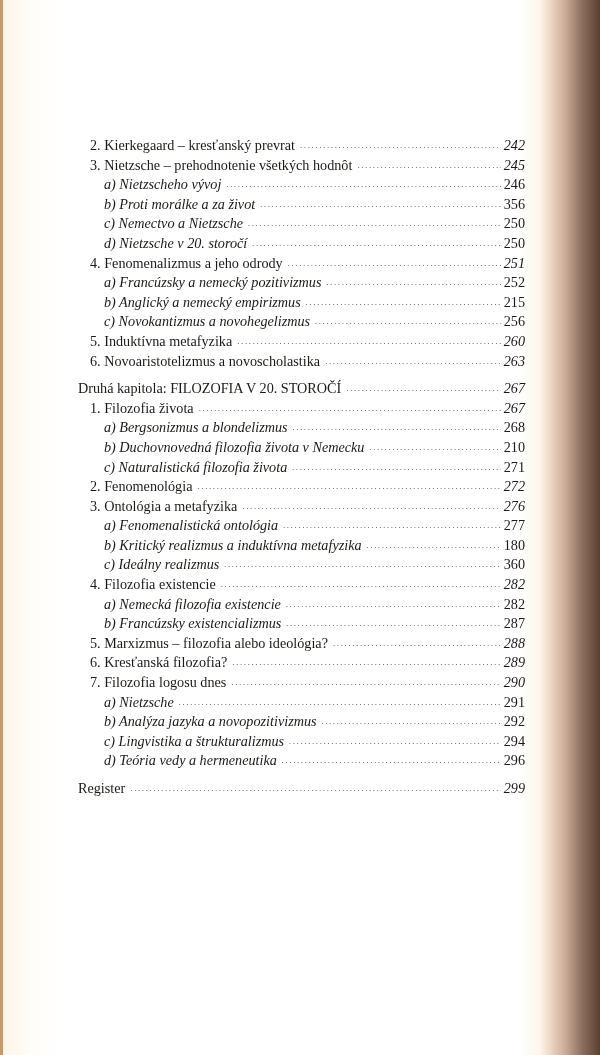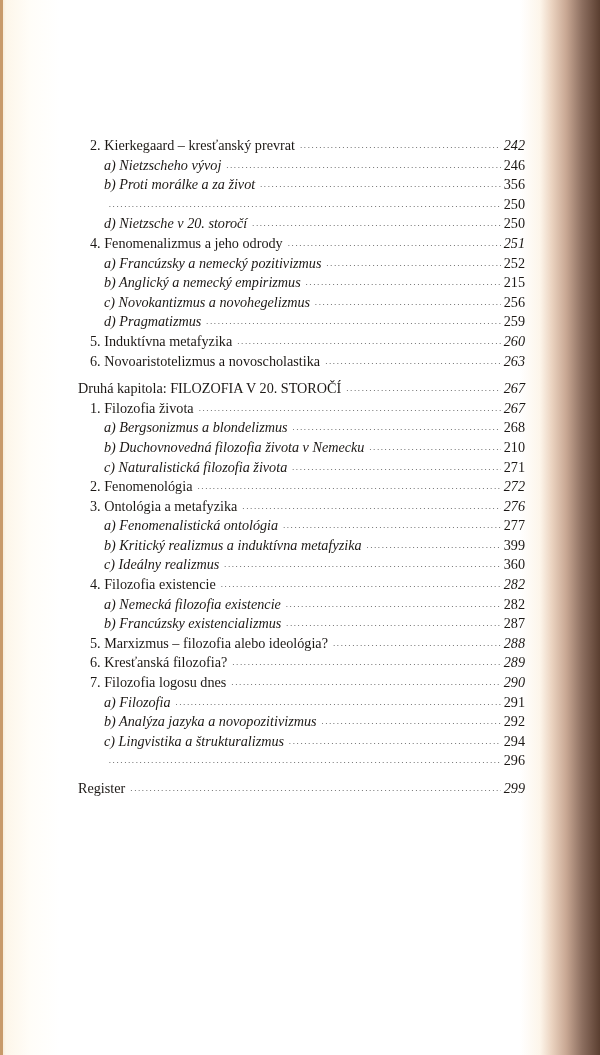--- a/index.html
+++ b/index.html
@@ -42,31 +42,37 @@
 <body>
 
 <div class="left-edge"></div>
 
 <div class="toc" id="toc">
     <div class="row lvl1">
       <span class="t">2. Kierkegaard – kresťanský prevrat</span>
       <span class="dots"></span>
       <span class="p">242</span>
     </div>
+    <div class="row lvl1">
+      <span class="t">3. Nietzsche – prehodnotenie všetkých hodnôt</span>
+      <span class="dots"></span>
+      <span class="p">245</span>
+    </div>
     <div class="row lvl2">
       <span class="t">a) Nietzscheho vývoj</span>
       <span class="dots"></span>
       <span class="p">246</span>
     </div>
     <div class="row lvl2">
       <span class="t">b) Proti morálke a za život</span>
       <span class="dots"></span>
       <span class="p">356</span>
     </div>
     <div class="row lvl2">
+      <span class="t">c) Nemectvo a Nietzsche</span>
       <span class="dots"></span>
       <span class="p">250</span>
     </div>
     <div class="row lvl2">
       <span class="t">d) Nietzsche v 20. storočí</span>
       <span class="dots"></span>
       <span class="p">250</span>
     </div>
     <div class="row lvl1">
       <span class="t">4. Fenomenalizmus a jeho odrody</span>
@@ -80,25 +86,20 @@
     </div>
     <div class="row lvl2">
       <span class="t">b) Anglický a nemecký empirizmus</span>
       <span class="dots"></span>
       <span class="p">215</span>
     </div>
     <div class="row lvl2">
       <span class="t">c) Novokantizmus a novohegelizmus</span>
       <span class="dots"></span>
       <span class="p">256</span>
-    </div>
-    <div class="row lvl2">
-      <span class="t">d) Pragmatizmus</span>
-      <span class="dots"></span>
-      <span class="p">259</span>
     </div>
     <div class="row lvl1">
       <span class="t">5. Induktívna metafyzika</span>
       <span class="dots"></span>
       <span class="p">260</span>
     </div>
     <div class="row lvl1">
       <span class="t">6. Novoaristotelizmus a novoscholastika</span>
       <span class="dots"></span>
       <span class="p">263</span>
@@ -140,21 +141,21 @@
       <span class="p">276</span>
     </div>
     <div class="row lvl2">
       <span class="t">a) Fenomenalistická ontológia</span>
       <span class="dots"></span>
       <span class="p">277</span>
     </div>
     <div class="row lvl2">
       <span class="t">b) Kritický realizmus a induktívna metafyzika</span>
       <span class="dots"></span>
-      <span class="p">399</span>
+      <span class="p">180</span>
     </div>
     <div class="row lvl2">
       <span class="t">c) Ideálny realizmus</span>
       <span class="dots"></span>
       <span class="p">360</span>
     </div>
     <div class="row lvl1">
       <span class="t">4. Filozofia existencie</span>
       <span class="dots"></span>
       <span class="p">282</span>
@@ -178,35 +179,36 @@
       <span class="t">6. Kresťanská filozofia?</span>
       <span class="dots"></span>
       <span class="p">289</span>
     </div>
     <div class="row lvl1">
       <span class="t">7. Filozofia logosu dnes</span>
       <span class="dots"></span>
       <span class="p">290</span>
     </div>
     <div class="row lvl2">
-      <span class="t">a) Filozofia</span>
+      <span class="t">a) Nietzsche</span>
       <span class="dots"></span>
       <span class="p">291</span>
     </div>
     <div class="row lvl2">
       <span class="t">b) Analýza jazyka a novopozitivizmus</span>
       <span class="dots"></span>
       <span class="p">292</span>
     </div>
     <div class="row lvl2">
       <span class="t">c) Lingvistika a štrukturalizmus</span>
       <span class="dots"></span>
       <span class="p">294</span>
     </div>
     <div class="row lvl2">
+      <span class="t">d) Teória vedy a hermeneutika</span>
       <span class="dots"></span>
       <span class="p">296</span>
     </div>
     <div class="gap"></div>
     <div class="row lvl0">
       <span class="t">Register</span>
       <span class="dots"></span>
       <span class="p">299</span>
     </div>
   </div>

